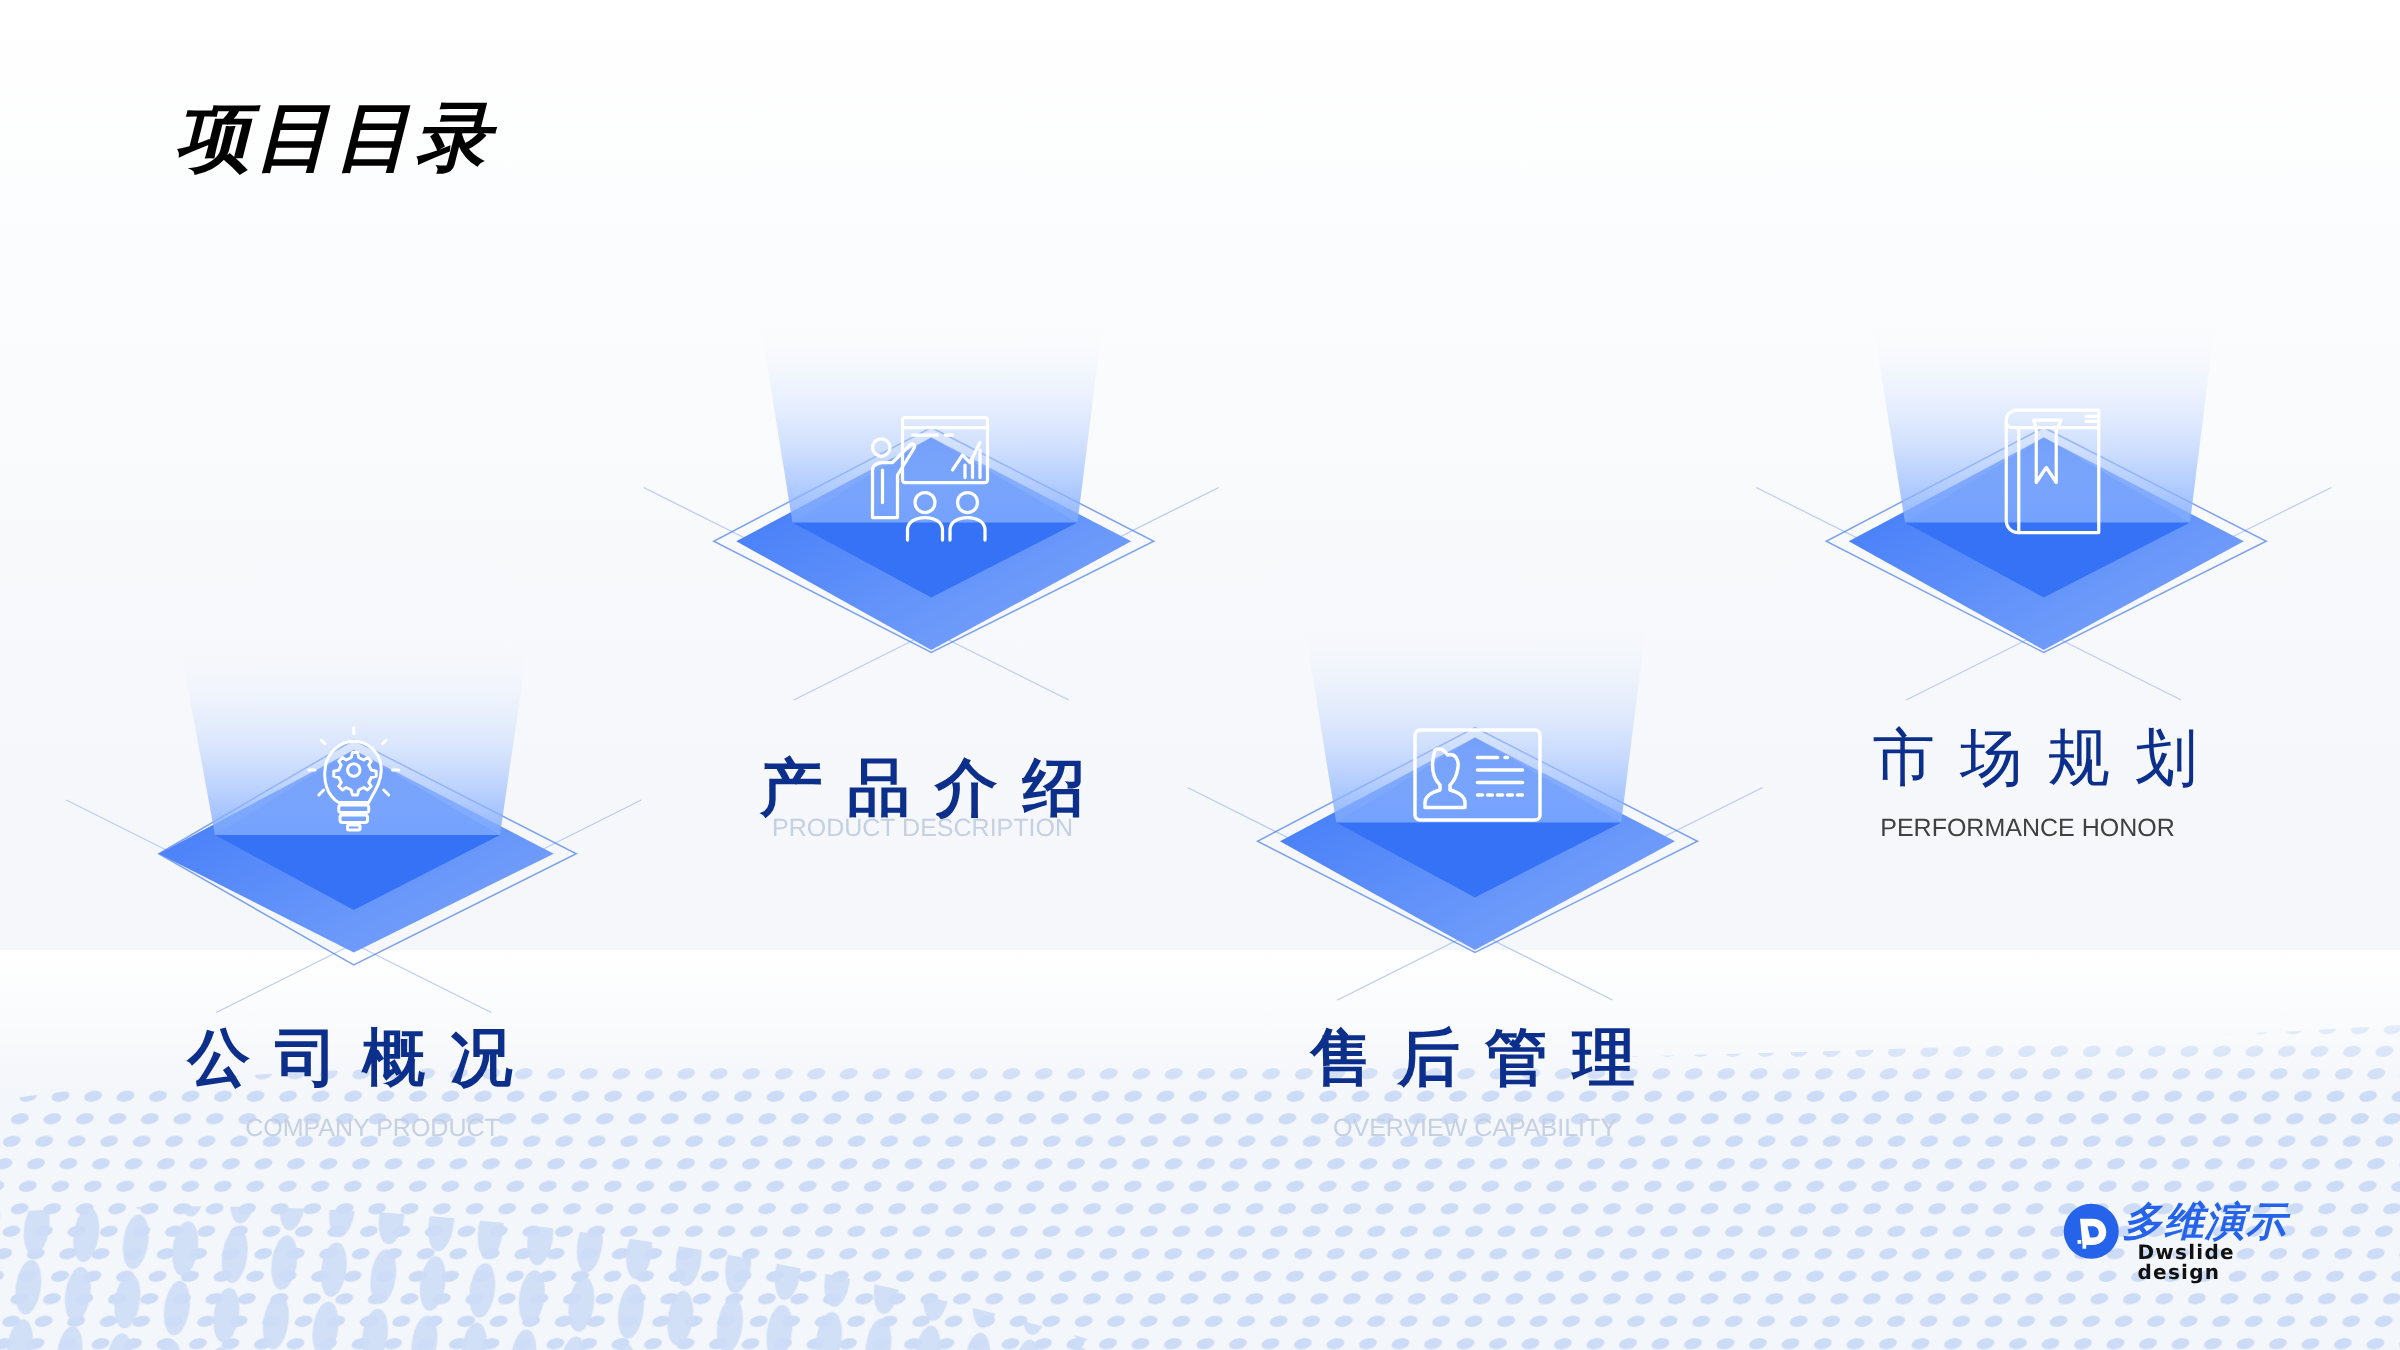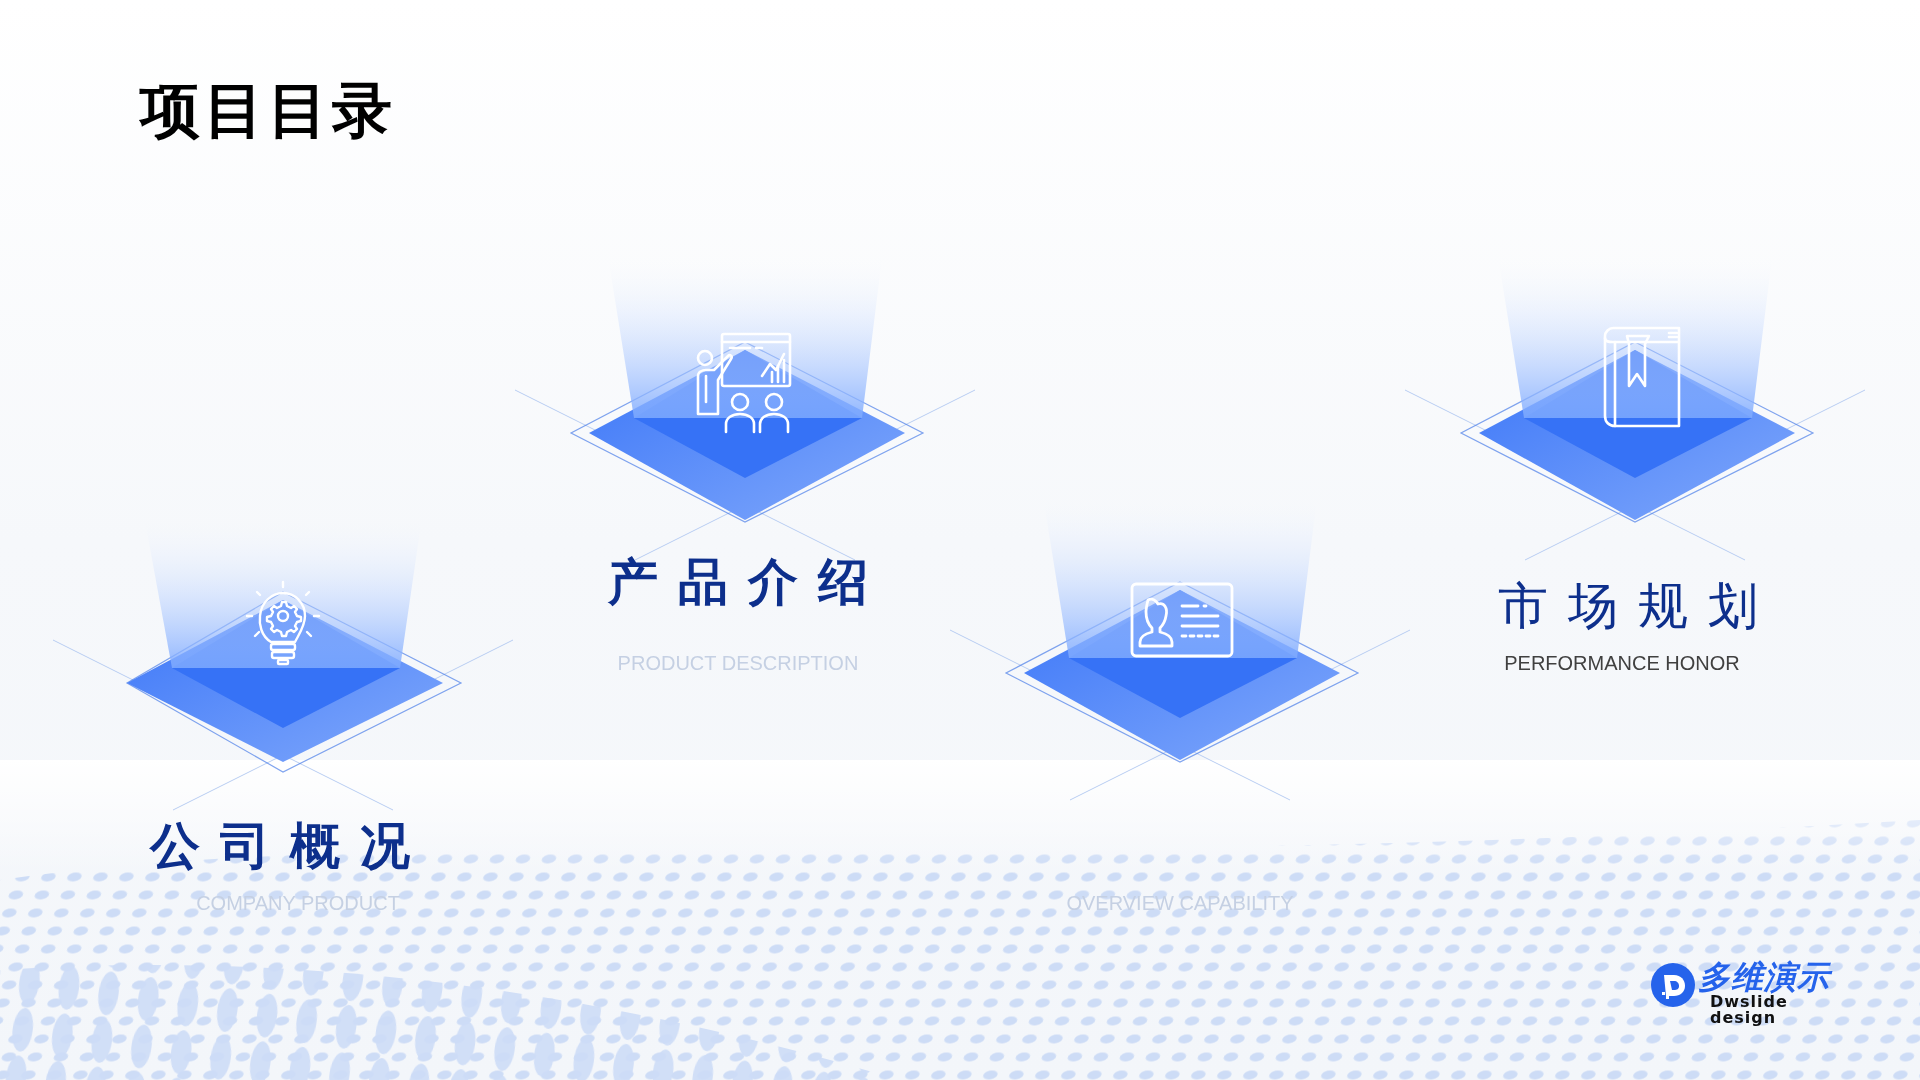--- a/index.html
+++ b/index.html
@@ -6,20 +6,21 @@
   body {
     width:1920px; height:1080px; overflow:hidden; position:relative;
     background: linear-gradient(180deg, #ffffff 0%, #f6f8fb 50%, #f3f6fa 100%);
     font-family: "DejaVu Sans", "Liberation Sans", sans-serif;
   }
   .slide { position:absolute; inset:0; }
   .title {
     position:absolute; left:140px; top:74px;
     font-size:60px; font-weight:900; color:#000; letter-spacing:4px;
     line-height:72px;
+    font-style:italic;
   }
   .dots { position:absolute; left:0; bottom:0; width:1920px; height:320px; }
   .module { position:absolute; width:460px; height:340px; }
   .module svg.stage { position:absolute; left:0; top:0; width:460px; height:340px; overflow:visible; }
   .module .icon { position:absolute; }
   .label-cn {
     position:absolute; width:520px; text-align:center;
     font-size:50px; font-weight:bold; letter-spacing:20px; line-height:60px;
   }
   .label-en {
@@ -130,21 +131,21 @@
       <line x1="94" y1="28" x2="94" y2="50"></line>
       <circle cx="15" cy="26" r="7"></circle>
       <path d="M8,82 L8,44 C8,40 12,38 16,38 L24,38 L38,24 C40,22 43,24 41,27 L28,48 L28,82 Z"></path>
       <line x1="16" y1="44" x2="16" y2="70"></line>
       <circle cx="50" cy="70" r="8"></circle>
       <path d="M36,100 L36,92 C36,86 42,82 50,82 C58,82 64,86 64,92 L64,100"></path>
       <circle cx="84" cy="70" r="8"></circle>
       <path d="M70,100 L70,92 C70,86 76,82 84,82 C92,82 98,86 98,92 L98,100"></path>
     </svg>
   </div>
-  <div class="label-cn" style="left:488px; top:552px; color:#0d2f8c;">产品介绍</div>
+  <div class="label-cn" style="left:488px; top:600px; color:#0d2f8c;">产品介绍</div>
   <div class="label-en" style="left:478px; top:649px; color:#c5d0e3;">PRODUCT DESCRIPTION</div>
 
   <div class="module" style="left:950px; top:490px;">
     <svg class="stage" viewBox="0 0 460 340">
       <defs>
         <linearGradient id="beam3" x1="0" y1="0" x2="0" y2="1">
           <stop offset="0" stop-color="#ffffff" stop-opacity="0"></stop>
           <stop offset="1" stop-color="#7eaaff" stop-opacity="0.85"></stop>
         </linearGradient>
         <linearGradient id="outer3" x1="0" y1="0" x2="1" y2="1">
@@ -162,20 +163,21 @@
     <svg class="icon" style="left:180px; top:92px;" width="104" height="76" viewBox="0 0 104 76" fill="none" stroke="#ffffff" stroke-width="2.8" stroke-linecap="round" stroke-linejoin="round">
       <rect x="2" y="2" width="100" height="72" rx="4"></rect>
       <path d="M18,18 C22,16 26,18 28,22 C34,20 38,26 36,34 C35,40 32,44 30,46 L30,50 C38,52 42,56 42,60 L42,64 L10,64 L10,60 C10,56 14,52 22,50 L22,46 C18,42 16,36 16,30 C16,26 17,22 18,18 Z"></path>
       <line x1="52" y1="24" x2="68" y2="24"></line>
       <line x1="74" y1="24" x2="76" y2="24"></line>
       <line x1="52" y1="34" x2="88" y2="34"></line>
       <line x1="52" y1="44" x2="88" y2="44"></line>
       <line x1="52" y1="54" x2="88" y2="54" stroke-dasharray="4 4"></line>
     </svg>
   </div>
+  <div class="label-cn" style="left:928px; top:816px; color:#0d2f8c;">售后管理</div>
   <div class="label-en" style="left:920px; top:889px; color:#c5d0e3;">OVERVIEW CAPABILITY</div>
 
   <div class="module" style="left:1405px; top:250px;">
     <svg class="stage" viewBox="0 0 460 340">
       <defs>
         <linearGradient id="beam4" x1="0" y1="0" x2="0" y2="1">
           <stop offset="0" stop-color="#ffffff" stop-opacity="0"></stop>
           <stop offset="1" stop-color="#7eaaff" stop-opacity="0.85"></stop>
         </linearGradient>
         <linearGradient id="outer4" x1="0" y1="0" x2="1" y2="1">

